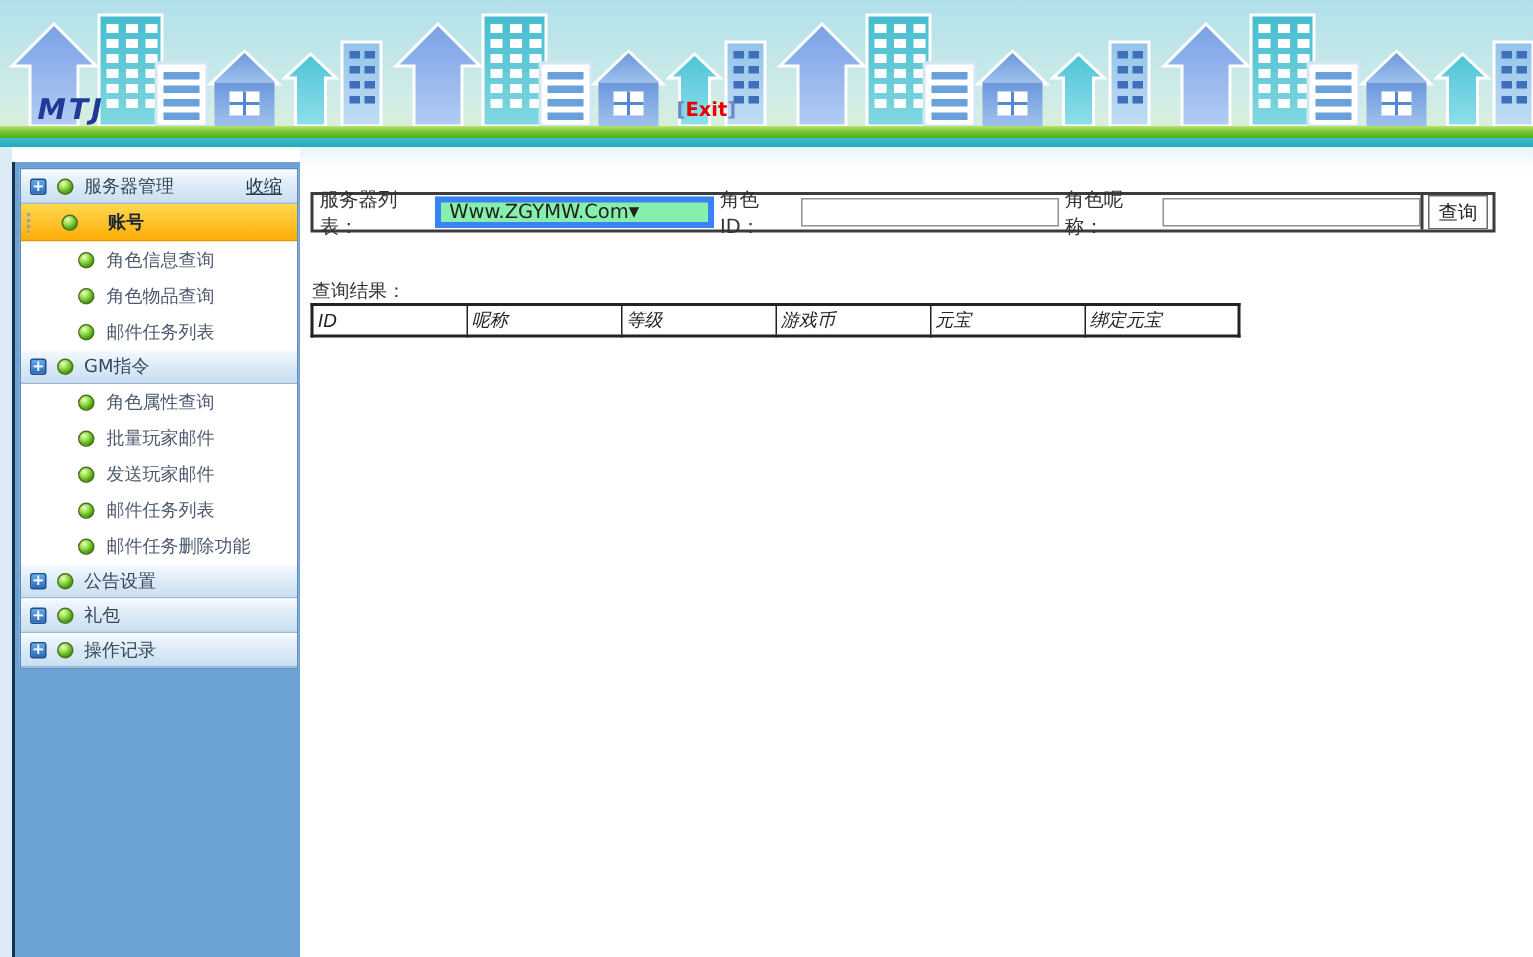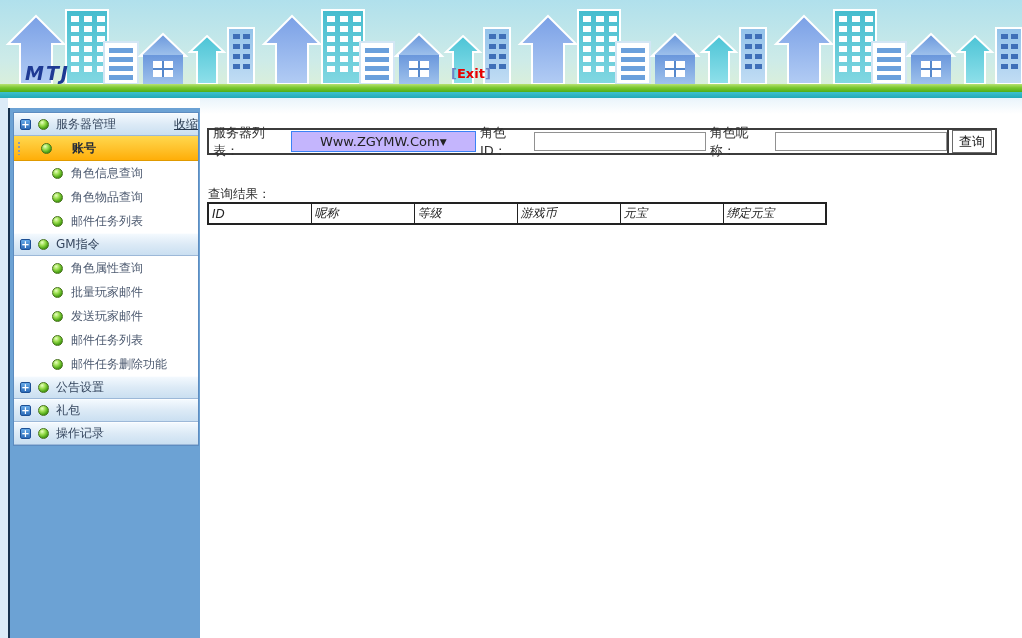--- a/index.html
+++ b/index.html
@@ -38,32 +38,32 @@
     border-bottom:1px solid #e09a00; }
   .m-row.sub { height:24px; padding-left:38px; gap:8px; color:#4d5a70; background:#fff; }
   .orb { width:11px; height:11px; border-radius:50%; flex:none; border:1px solid #47721c;
     background:radial-gradient(circle at 35% 28%, #eaffc0 0%, #9ade4e 35%, #4aa214 70%, #2f7e08 100%); }
   .plus { width:11px; height:11px; flex:none; border:1px solid #1c4f94; border-radius:2px;
     background:linear-gradient(180deg,#66aae8,#2d6cb8); color:#fff; font-size:10px;
     line-height:9px; text-align:center; font-weight:bold; }
   .tree-dots { width:4px; height:14px; flex:none; margin-left:-5px;
     background-image:radial-gradient(circle,#8a9ab4 1px,transparent 1.2px);
     background-size:4px 4px; }
-  .collapse { margin-left:auto; text-decoration:underline;
+  .collapse { margin-left:auto; margin-right:10px; text-decoration:underline;
     color:#26384e; font-weight:normal; cursor:pointer; }
 
   
   .main { position:absolute; left:200px; top:0; width:822px; height:540px;
     background:linear-gradient(180deg,#e9f4fb 0px,#ffffff 16px); }
   .form-bar { position:absolute; left:7px; top:30px; width:790px; height:27px;
     border:2px solid #3c3c3c; display:flex; background:#fff; }
   .form-cell { flex:1; display:flex; align-items:center; padding-left:4px; gap:4px;
     font-size:13px; color:#333; }
-  .select-box { width:196px; height:21px; border:1px solid #3b82f6; background:#c4b5fd;
-    display:flex; align-items:center; justify-content:center; padding:0 5px;
+  .select-box { width:196px; height:21px; border:4px solid #3b82f6; background:#86efac;
+    display:flex; align-items:center; justify-content:flex-start; padding:0 5px;
     font-size:13px; color:#222; cursor:pointer; }
   .select-box .arr { font-size:9px; color:#222; }
   .txt { width:172px; height:19px; border:1px solid #919191; font-size:13px; padding:0 3px; }
   .btn-cell { width:48px; border-left:2px solid #3c3c3c; display:flex; align-items:center;
     justify-content:center; }
   .q-btn { width:40px; height:23px; border:1px solid #6a6a6a; background:#fff;
     font-size:13px; color:#222; cursor:pointer; font-family:inherit; }
   .res-label { position:absolute; left:8px; top:88px; font-size:12.5px; color:#333; }
   .res-table { position:absolute; left:7px; top:104px; border-collapse:collapse;
     border:2px solid #222; }

